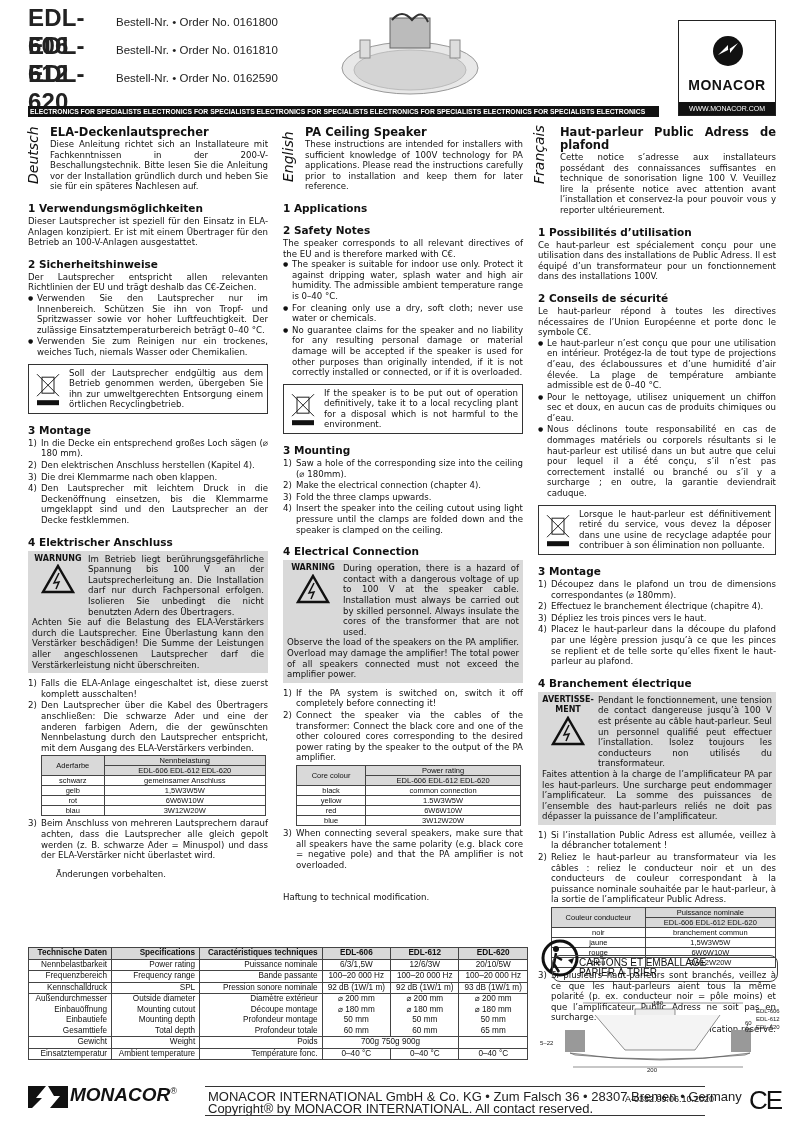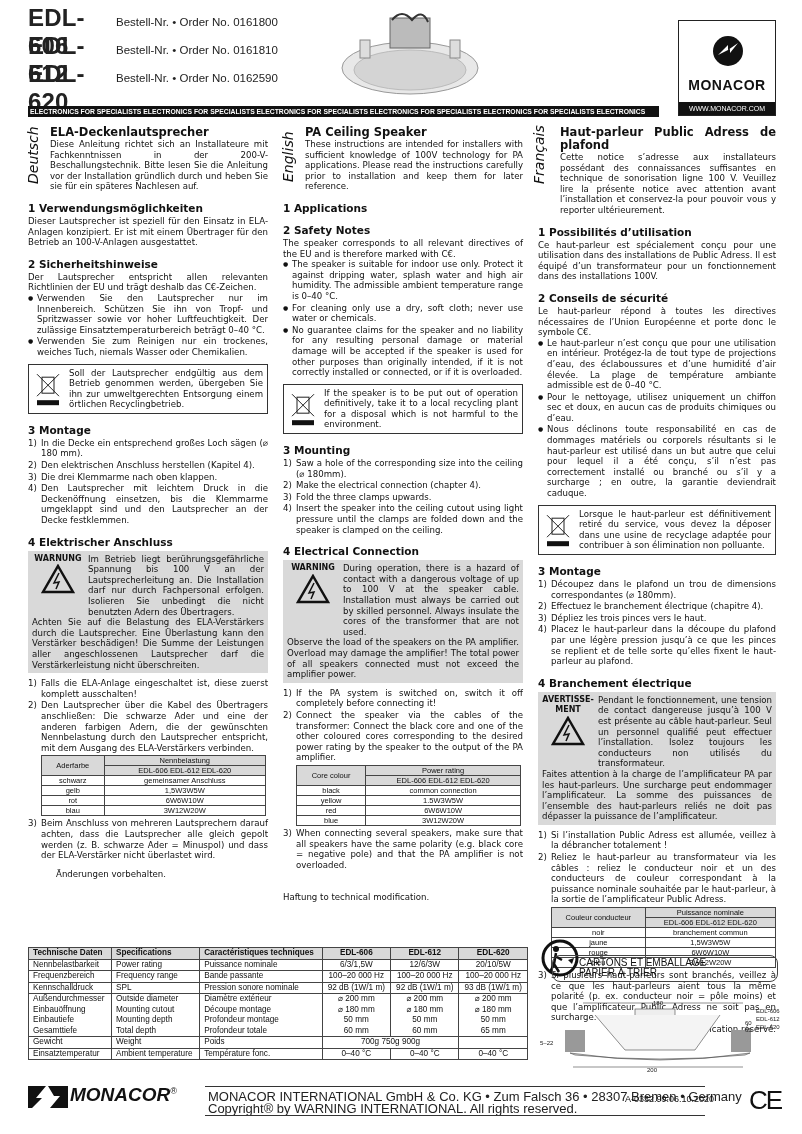--- a/index.html
+++ b/index.html
@@ -30,21 +30,21 @@
   .recycle-box{border:1px solid #333;margin-top:6px;padding:3px 4px;display:flex;gap:6px;}
   .weee{width:30px;flex:0 0 30px;}
   .warn-box{background:#d9d9d9;padding:3px 4px;margin-top:3px;}
   .warn-top{display:flex;gap:4px;}
   .warn-label{width:52px;flex:0 0 52px;text-align:center;font-weight:bold;font-size:8px;}
   .wtab{border-collapse:collapse;font-family:"Liberation Sans",sans-serif;font-size:7.5px;margin:2px 0 2px 13px;width:225px;}
   .wtab td,.wtab th{border:1px solid #444;padding:0 2px;text-align:center;font-weight:normal;height:9px;line-height:9px;}
   .wtab .hd{background:#d9d9d9;}
   
   .spec{position:absolute;left:28px;top:947px;width:750px;border-collapse:collapse;font-family:"Liberation Sans",sans-serif;font-size:8.2px;}
-  .spec td,.spec th{border:1px solid #444;padding:0 4px;line-height:10.5px;text-align:left;vertical-align:top;}
+  .spec td,.spec th{border:1px solid #444;padding:0 4px;line-height:10.5px;text-align:right;vertical-align:top;}
   .spec th{background:#d9d9d9;font-weight:bold;}
   .spec .c{text-align:center;}
   
   .footer-line{position:absolute;left:205px;width:500px;height:1px;background:#333;}
   .footer-logo{position:absolute;left:28px;top:1082px;}
   .ft{position:absolute;left:208px;font-family:"Liberation Sans",sans-serif;font-size:13px;color:#222;}
   .ce{position:absolute;left:735px;top:1085px;font-family:Liberation Sans, sans-serif;font-size:26px;letter-spacing:-2px;margin-left:14px;}
   .docno{position:absolute;left:625px;top:1094px;font-family:"Liberation Sans",sans-serif;font-size:9px;}
 </style>
 </head>
@@ -432,16 +432,16 @@
     <path d="M0 0 H18 L8 12 H14 L4 22 H0 Z" fill="#111"></path>
     <path d="M20 0 H40 V22 H22 L32 10 H26 Z" fill="#111"></path>
   </svg>
   <div class="abs" style="left:42px;top:0;font-family:'Liberation Sans',sans-serif;font-weight:bold;font-style:italic;font-size:19px;line-height:19px;white-space:nowrap;">
     <span>MONACOR</span><sup style="font-size:9px;font-weight:normal;">®</sup>
   </div>
   <div class="abs" style="left:44px;top:18px;font-family:'Liberation Sans',sans-serif;font-weight:bold;font-style:italic;font-size:11px;letter-spacing:0.8px;margin-top:44px;">INTERNATIONAL</div>
 </div>
 <div class="footer-line" style="top:1086px;"></div>
 <div class="ft" style="top:1089px;">MONACOR INTERNATIONAL GmbH &amp; Co. KG • Zum Falsch 36 • 28307 Bremen • Germany</div>
-<div class="ft" style="top:1101px;">Copyright® by WARNING INTERNATIONAL. All rights reserved.</div>
+<div class="ft" style="top:1101px;">Copyright® by MONACOR INTERNATIONAL. All contact reserved.</div>
 <div class="footer-line" style="top:1115px;"></div>
 <div class="docno">A-0332.99.06.10.2020</div>
 <div class="ce">CE</div>
 
 </body></html>

